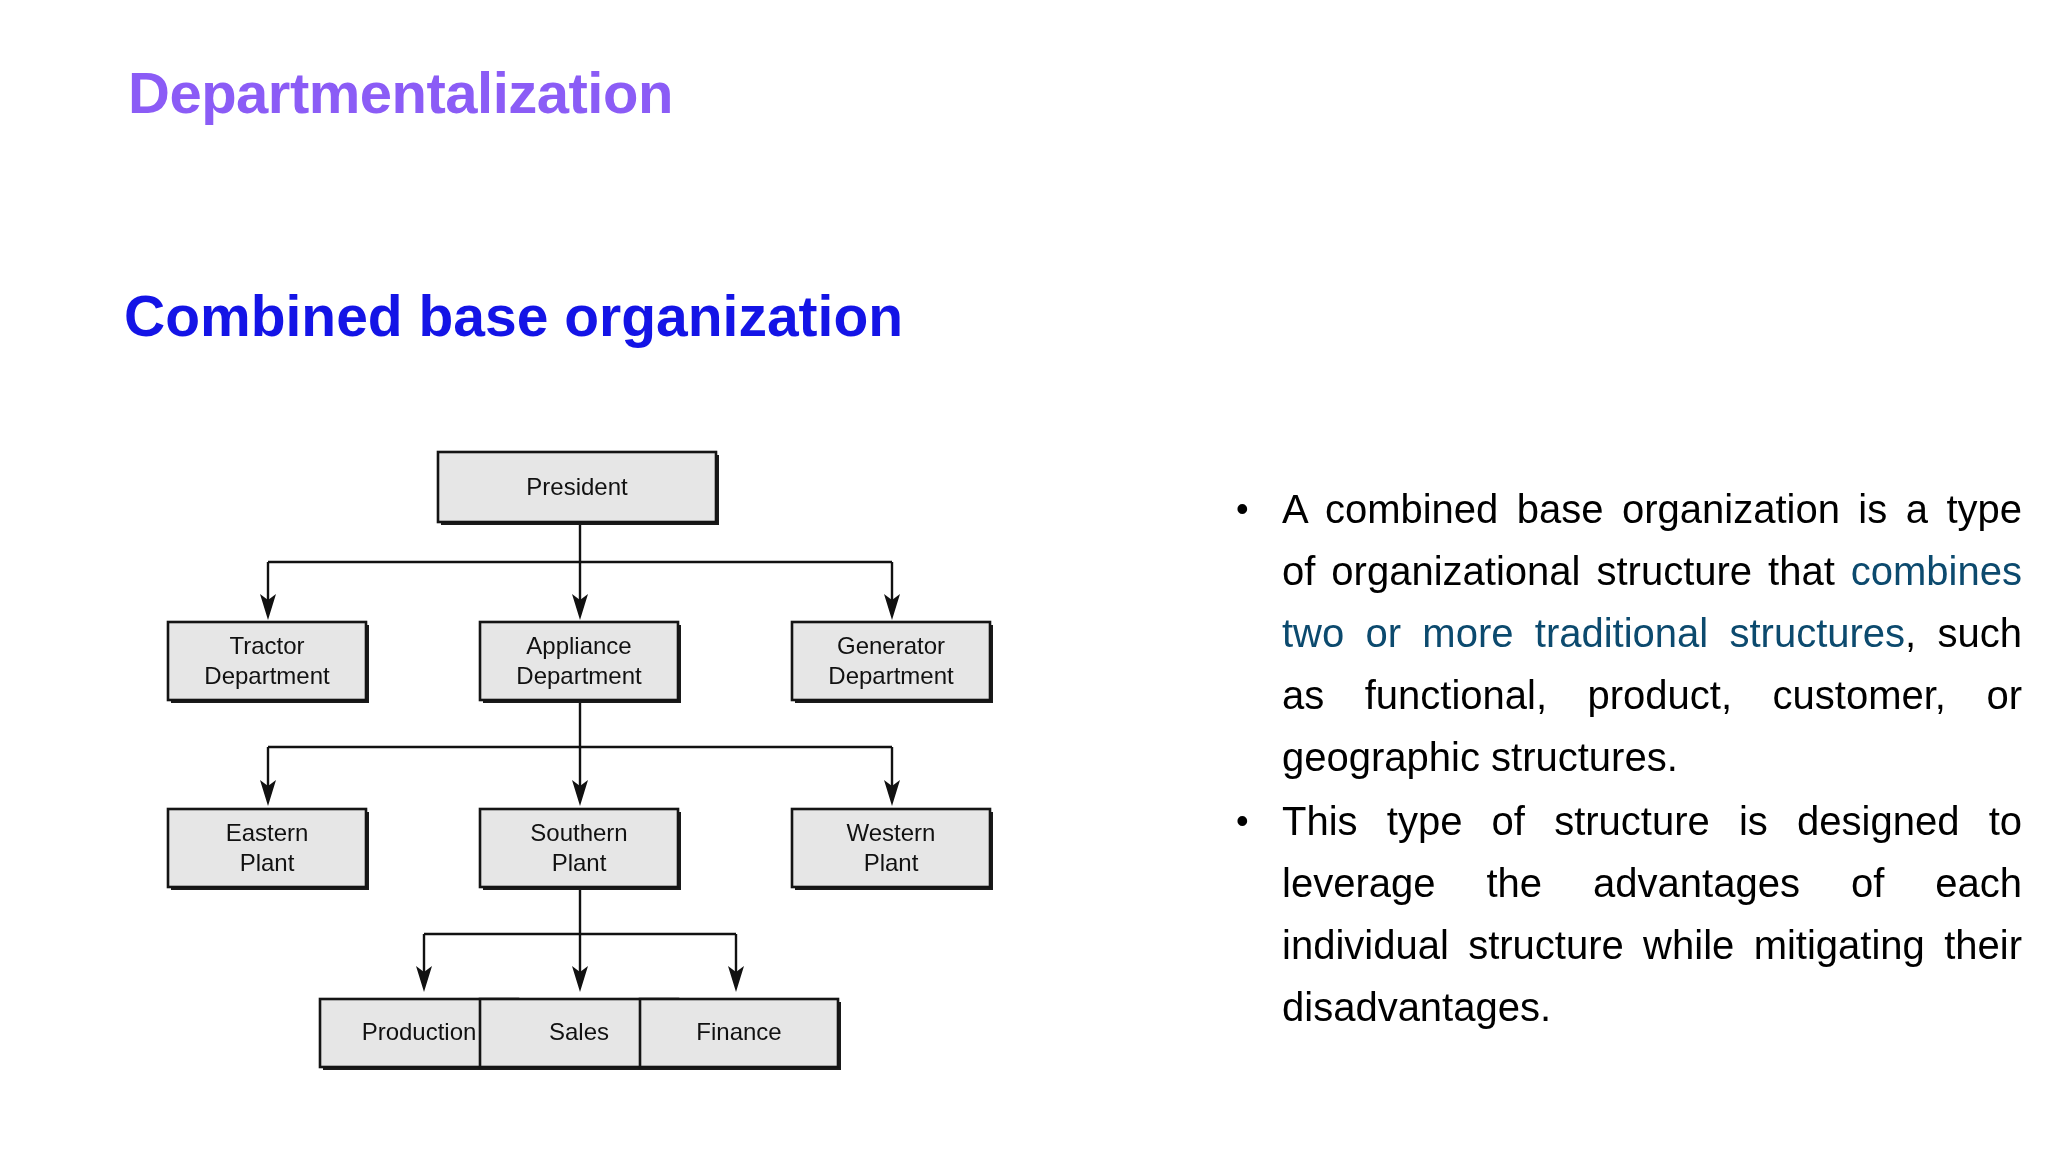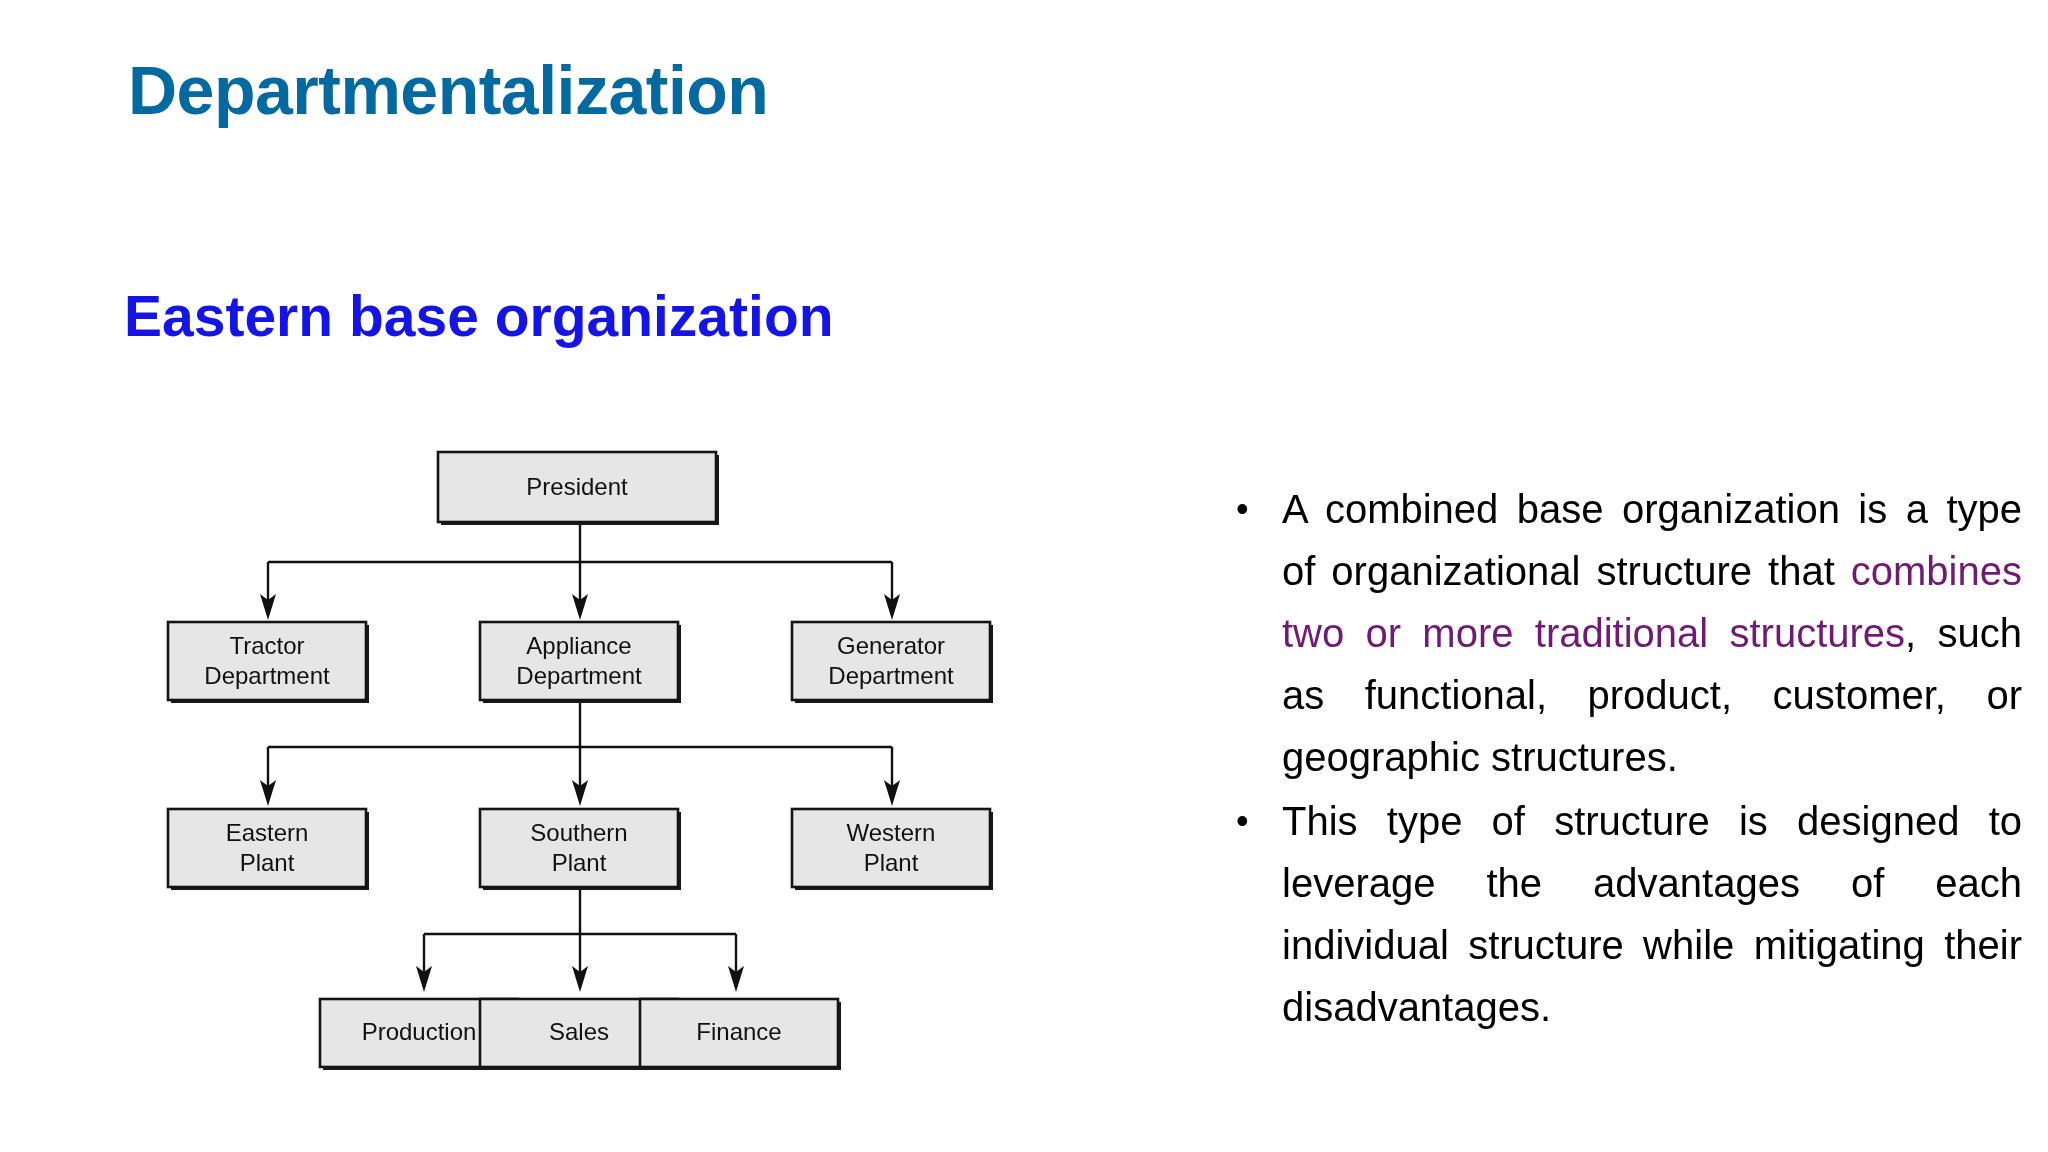--- a/index.html
+++ b/index.html
@@ -13,24 +13,24 @@
     position: relative;
     overflow: hidden;
     font-family: "Liberation Sans", sans-serif;
     -webkit-font-smoothing: antialiased;
   }
 
   
   #slide-title {
     position: absolute;
     left: 128px;
-    top: 56px;
-    font-size: 68px;
+    top: 64px;
+    font-size: 58px;
     font-weight: bold;
-    color: #0369a1;
+    color: #8b5cf6;
     letter-spacing: -0.5px;
     white-space: nowrap;
     line-height: 1.0;
   }
   #slide-subtitle {
     position: absolute;
     left: 124px;
     top: 288px;
     font-size: 57px;
     font-weight: bold;
@@ -99,28 +99,28 @@
   }
   .bullet-text {
     flex: 1 1 auto;
     font-size: 40px;
     line-height: 62px;
     color: #000000;
     text-align: justify;
     text-justify: inter-word;
   }
   .bullet-text > span { }
-  .hl-orange { color: #701a75; }
+  .hl-orange { color: #0c4a6e; }
 </style>
 </head>
 <body>
 
 <div id="slide-title">Departmentalization</div>
 
-<div id="slide-subtitle">Eastern base organization</div>
+<div id="slide-subtitle">Combined base organization</div>
 
 <div id="org-chart">
   <svg viewBox="0 0 1060 660" preserveAspectRatio="none">
     <defs>
       <marker id="arrow" viewBox="0 0 12 14" refX="6" refY="13" markerWidth="12" markerHeight="14" orient="auto-start-reverse">
         <path d="M 6 14 L 0 0 L 6 3.2 L 12 0 Z" class="arrow-head"></path>
       </marker>
     </defs>
 
     <g>

